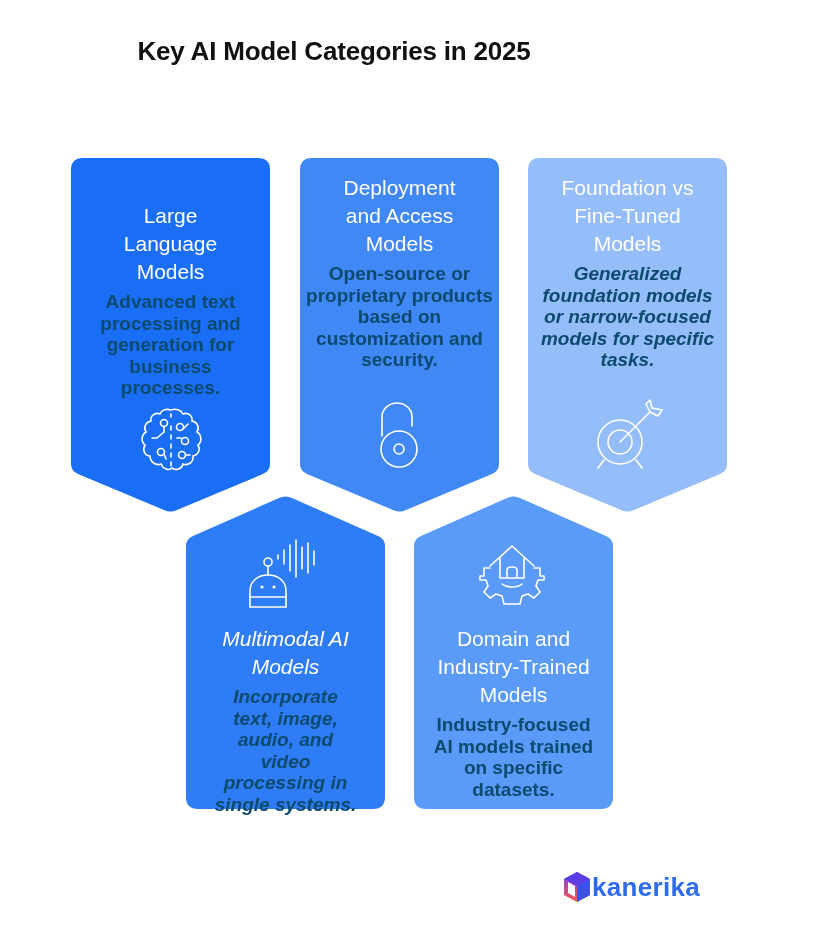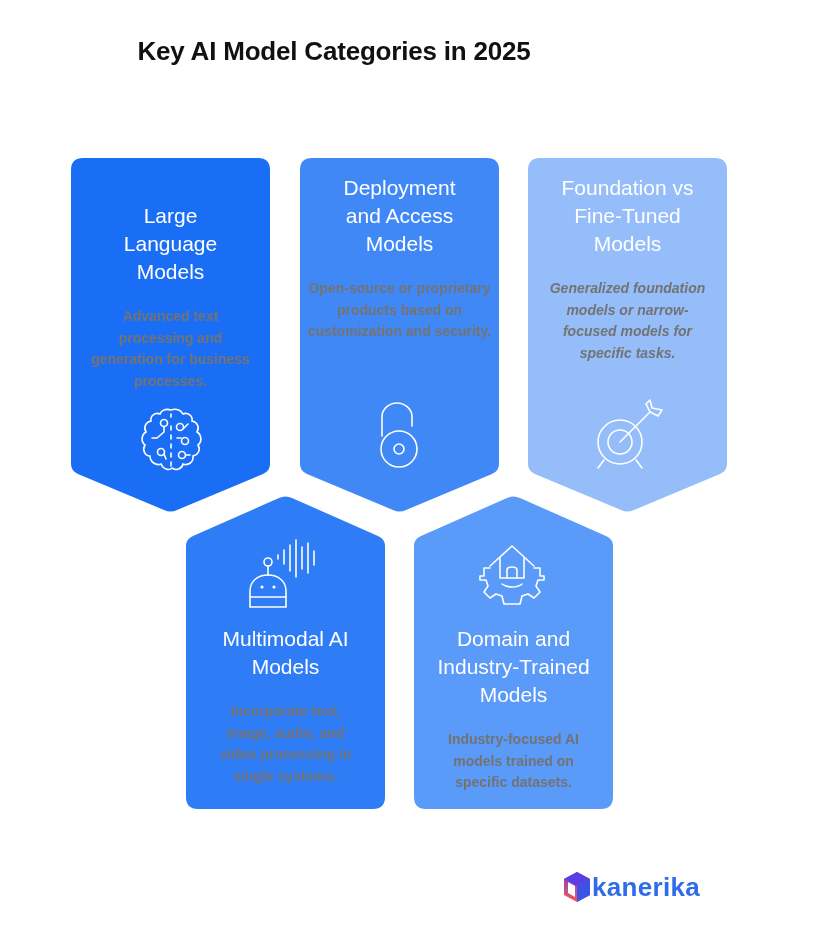--- a/index.html
+++ b/index.html
@@ -2,21 +2,21 @@
 <html><head>
 <meta charset="utf-8">
 <style>
   html, body { margin:0; padding:0; background:#ffffff; }
   body { width:813px; height:936px; position:relative; overflow:hidden; font-family:"Liberation Sans", sans-serif; }
   .title { position:absolute; left:0; width:668px; top:36px; text-align:center; font-weight:bold; font-size:26px; color:#111111; letter-spacing:-0.2px; }
   .card { position:absolute; width:170px; }
   .card svg.bg { position:absolute; left:0; top:0; }
   .card .content { position:absolute; left:0; width:199px; text-align:center; color:#ffffff; }
   .card .ctitle { font-size:21px; line-height:28px; color:#ffffff; padding:0 10px; }
-  .card .cdesc { font-size:14px; line-height:21.5px; font-weight:bold; color:#737373; margin-top:20px; padding:0 8px; }
+  .card .cdesc { font-size:19px; line-height:21.5px; font-weight:bold; color:#0c4a6e; margin-top:5px; padding:0 8px; }
   .icon { position:absolute; }
   .logo { position:absolute; left:562px; top:871px; display:flex; align-items:center; }
   .logo .word { font-size:26px; font-weight:bold; color:#2f6bea; letter-spacing:0.3px; }
 </style>
 </head>
 <body>
 
 <div class="title">Key AI Model Categories in 2025</div>
 
 <div class="card" style="left:71px; top:158px; height:356px;">
@@ -89,21 +89,21 @@
     <circle cx="18" cy="48" r="0.8" fill="#ffffff"></circle>
     <circle cx="30" cy="48" r="0.8" fill="#ffffff"></circle>
     <line x1="34" y1="16" x2="34" y2="20"></line>
     <line x1="40" y1="11" x2="40" y2="25"></line>
     <line x1="46" y1="6" x2="46" y2="32"></line>
     <line x1="52" y1="1" x2="52" y2="38"></line>
     <line x1="58" y1="8" x2="58" y2="30"></line>
     <line x1="64" y1="4" x2="64" y2="34"></line>
     <line x1="70" y1="12" x2="70" y2="26"></line>
   </svg>
-  <div class="content" style="top:129px;">
+  <div class="content" style="top:129px;font-style:italic;">
     <div class="ctitle" style="padding:0 14px;">Multimodal AI Models</div>
     <div class="cdesc" style="padding:0 28px;">Incorporate text, image, audio, and video processing in single systems.</div>
   </div>
 </div>
 
 <div class="card" style="left:414px; top:496px; height:313px;">
   <svg class="bg" width="199" height="313" viewBox="0 0 199 313">
     <path d="M93 2 Q99.5 -1 106 2 L192 40 Q199 43 199 50 V301 Q199 313 187 313 H12 Q0 313 0 301 V50 Q0 43 7 40 Z" fill="#5a9af8"></path>
   </svg>
   <svg class="icon" style="left:62px; top:40px;" width="76" height="76" viewBox="0 0 76 76" fill="none" stroke="#ffffff" stroke-width="1.6" stroke-linecap="round" stroke-linejoin="round">

